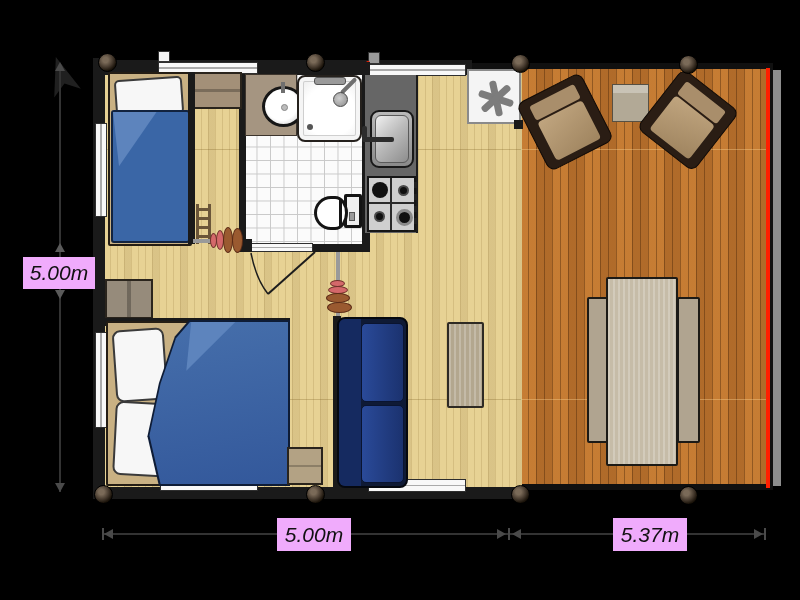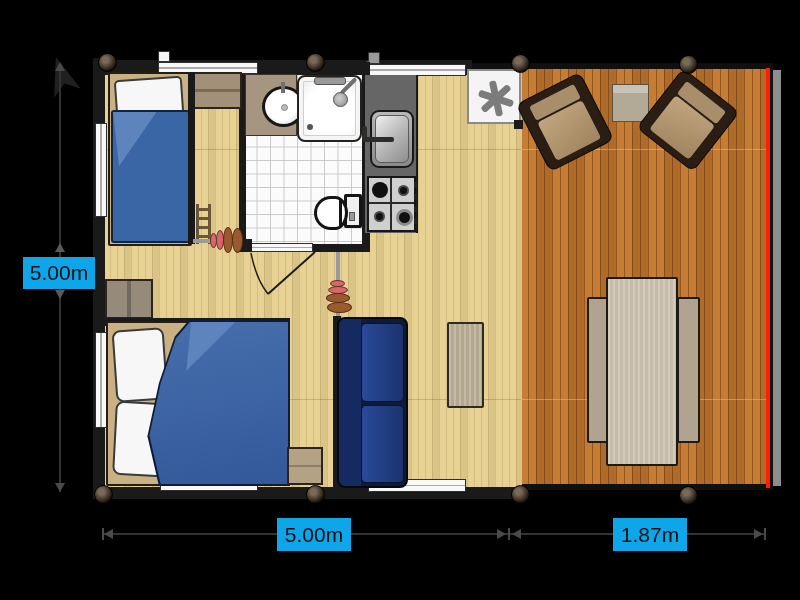--- a/index.html
+++ b/index.html
@@ -29,21 +29,21 @@
         background:radial-gradient(circle at 38% 35%, #7a6a58 0 18%, #463a2e 48%, #191209 72%);}
   .tiles{background-color:#fbfbfb;
     background-image:
       linear-gradient(#c9c9c9 1px, transparent 1px),
       linear-gradient(90deg,#c9c9c9 1px, transparent 1px);
     background-size:13.5px 13.5px;background-position:-2px 4px;}
   .tanbox{background:#a39078;border:2px solid #2a241c;box-sizing:border-box;}
   .pillow{background:#f7f7f7;border:2px solid #3a3a3a;box-sizing:border-box;}
   .bedframe{background:#c9b183;border:2px solid #241d14;box-sizing:border-box;border-radius:2px;}
   .blanket{background:var(--bed-blue,#3a66a6);border:2px solid #12233f;box-sizing:border-box;border-radius:3px;}
-  .dim-label{background:#0ea5e9;color:#111;font-size:21px;display:flex;align-items:center;justify-content:center;}
+  .dim-label{background:#f0abfc;color:#111;font-size:21px;display:flex;align-items:center;justify-content:center;font-style:italic;}
   .dimline{background:#333;}
   .arr{width:0;height:0;border-style:solid;}
   .coil-dot{border:1px solid rgba(60,20,10,.65);border-radius:50%;box-sizing:border-box;}
   .grain-v{background-image:repeating-linear-gradient(90deg, rgba(255,255,255,.22) 0 2px, transparent 2px 5px);}
   .star-bar{position:absolute;left:9px;top:24px;width:36px;height:7px;border-radius:3px;background:#7c7c7c;}
 </style>
 </head>
 <body>
 
 <div id="stage">
@@ -217,16 +217,16 @@
   <div class="abs arr" style="left:104px;top:529px;border-width:5px 9px 5px 0;border-color:transparent #4a4a4a transparent transparent;"></div>
   <div class="abs arr" style="left:497px;top:529px;border-width:5px 0 5px 9px;border-color:transparent transparent transparent #4a4a4a;"></div>
   <div class="abs" style="left:508px;top:528px;width:2px;height:12px;background:#4a4a4a;"></div>
   <div class="abs arr" style="left:512px;top:529px;border-width:5px 9px 5px 0;border-color:transparent #4a4a4a transparent transparent;"></div>
   <div class="abs arr" style="left:754px;top:529px;border-width:5px 0 5px 9px;border-color:transparent transparent transparent #4a4a4a;"></div>
   <div class="abs" style="left:764px;top:528px;width:2px;height:12px;background:#4a4a4a;"></div>
   <div class="abs dim-label" style="left:277px;top:518px;width:74px;height:33px;">
     <span>5.00m</span>
   </div>
   <div class="abs dim-label" style="left:613px;top:518px;width:74px;height:33px;">
-    <span>1.87m</span>
+    <span>5.37m</span>
   </div>
 
 </div>
 
 </body></html>

